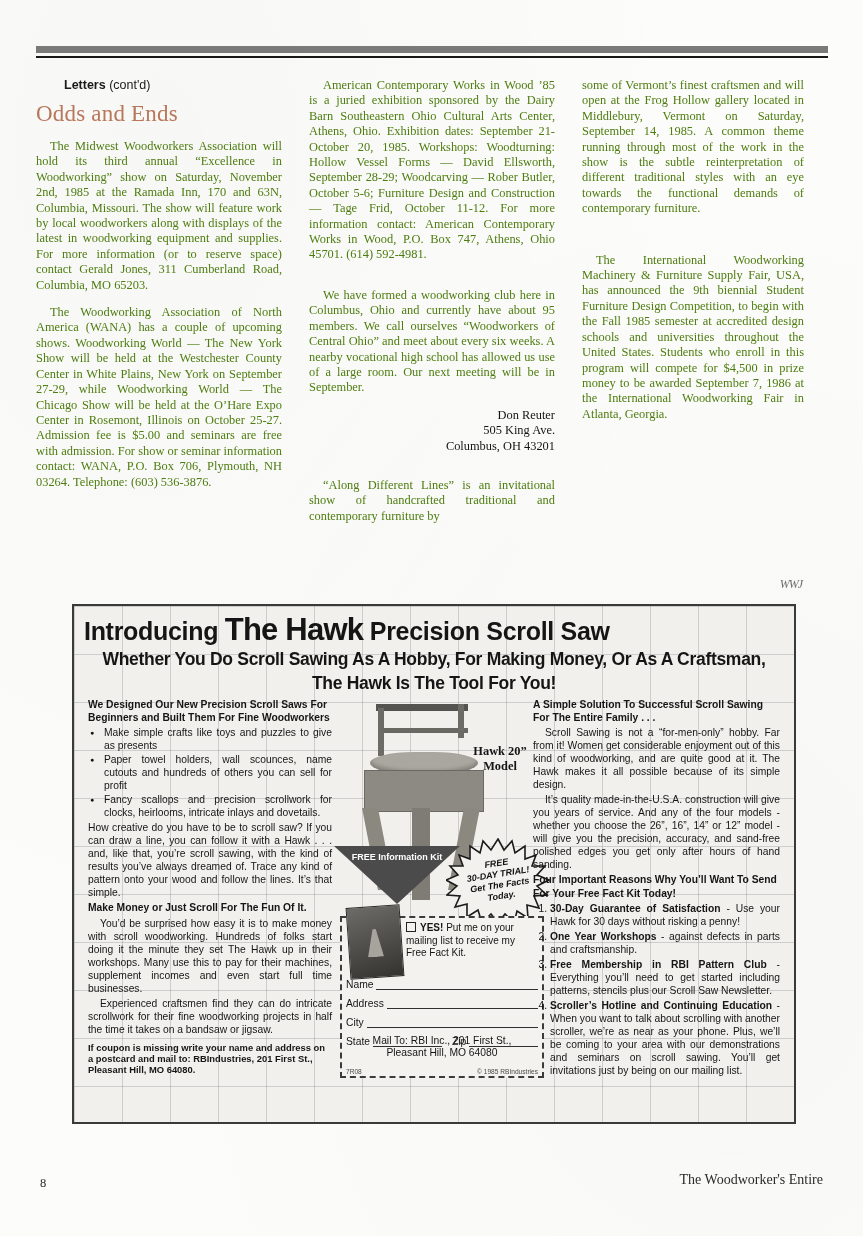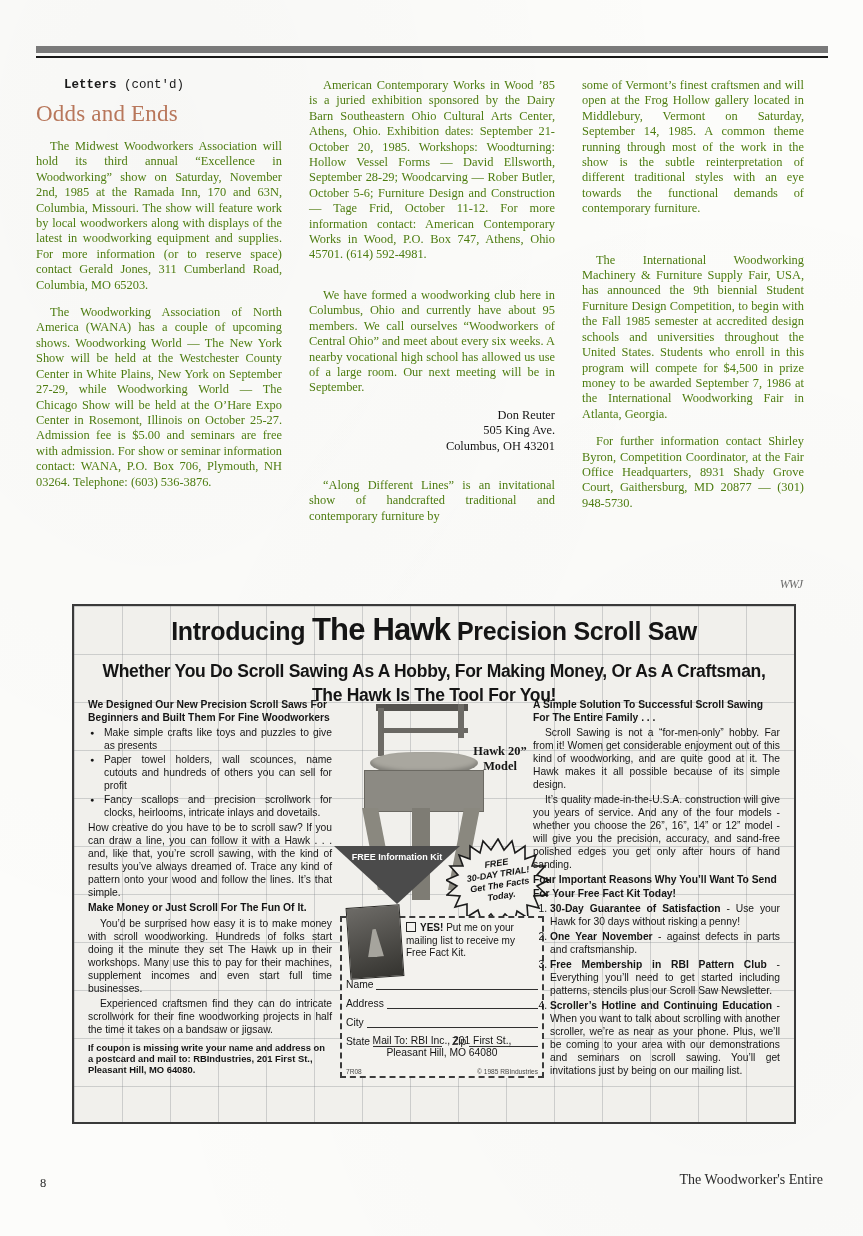--- a/index.html
+++ b/index.html
@@ -32,21 +32,21 @@
 
   
   .cols{
     position:absolute; left:36px; top:78px; width:792px; height:510px;
     display:flex; gap:27px;
   }
   .col{width:246px; position:relative;}
   .col.c3{width:222px;}
 
   .kicker{
-    font-family:Liberation Mono, monospace;
+    font-family:Liberation Sans, sans-serif;
     font-weight:bold; font-size:12.5px;
     margin:0 0 9px 28px; color:#1a1a1a;
   }
   .kicker .light{font-weight:normal;}
 
   .section-title{
     font-family:"Liberation Serif", serif;
     font-size:23px; font-weight:normal; letter-spacing:.2px;
     color:#b8775b;
     margin:0 0 12px 0;
@@ -90,21 +90,21 @@
   .ad-grid{
     position:absolute; inset:0;
     background-image:
       repeating-linear-gradient(to right, rgba(120,125,130,.30) 0 1px, rgba(0,0,0,0) 1px 48px),
       repeating-linear-gradient(to bottom, rgba(120,125,130,.30) 0 1px, rgba(0,0,0,0) 1px 48px);
     pointer-events:none;
   }
   .ad-inner{position:relative; padding:6px 10px 0 10px; height:100%; box-sizing:border-box;}
 
   .ad-head1{
-    text-align:center; margin:4px 0 16px 0;
+    margin:4px 0 4px 0;
     font-size:25px; line-height:27px; font-weight:bold;
     letter-spacing:-.3px;
   }
   .ad-head1 .big{font-size:31px; letter-spacing:-.8px;}
   .ad-head2{
     text-align:center; margin:3px 0 0 0;
     font-size:17.5px; line-height:21px; font-weight:bold;
     letter-spacing:-.3px;
   }
 
@@ -292,21 +292,20 @@
       <p class="sig">505 King Ave.</p>
       <p class="sig">Columbus, OH 43201</p>
       <div class="spacer-md"></div>
       <p class="body">“Along Different Lines” is an invitational show of handcrafted traditional and contemporary furniture by</p>
     </div>
 
     <div class="col c3">
       <p class="body noindent">some of Vermont’s finest craftsmen and will open at the Frog Hollow gallery located in Middlebury, Vermont on Saturday, September 14, 1985. A common theme running through most of the work in the show is the subtle reinterpretation of different traditional styles with an eye towards the functional demands of contemporary furniture.</p>
       <div class="spacer-md"></div>
       <p class="body">The International Woodworking Machinery &amp; Furniture Supply Fair, USA, has announced the 9th biennial Student Furniture Design Competition, to begin with the Fall 1985 semester at accredited design schools and universities throughout the United States. Students who enroll in this program will compete for $4,500 in prize money to be awarded September 7, 1986 at the International Woodworking Fair in Atlanta, Georgia.</p>
-      <p class="body">For further information contact Shirley Byron, Competition Coordinator, at the Fair Office Headquarters, 8931 Shady Grove Court, Gaithersburg, MD 20877 — (301) 948-5730.</p>
       <span class="wwj">WWJ</span>
     </div>
   </div>
 
   <div class="ad">
     <div class="ad-grid"></div>
     <div class="ad-inner">
 
       <div class="ad-head1">
         <span>Introducing</span>
@@ -401,21 +400,21 @@
           </div>
         </div>
 
         <div class="ad-colR">
           <div class="ad-h">A Simple Solution To Successful Scroll Sawing For The Entire Family . . .</div>
           <p class="ad-p ind">Scroll Sawing is not a “for-men-only” hobby. Far from it! Women get considerable enjoyment out of this kind of woodworking, and are quite good at it. The Hawk makes it all possible because of its simple design.</p>
           <p class="ad-p ind">It’s quality made-in-the-U.S.A. construction will give you years of service. And any of the four models - whether you choose the 26”, 16”, 14” or 12” model - will give you the precision, accuracy, and sand-free polished edges you get only after hours of hand sanding.</p>
           <div class="ad-h">Four Important Reasons Why You’ll Want To Send For Your Free Fact Kit Today!</div>
           <ol class="ad-num">
             <li><span class="b">30-Day Guarantee of Satisfaction</span><span> - Use your Hawk for 30 days without risking a penny!</span></li>
-            <li><span class="b">One Year November</span><span> - against defects in parts and craftsmanship.</span></li>
+            <li><span class="b">One Year Workshops</span><span> - against defects in parts and craftsmanship.</span></li>
             <li><span class="b">Free Membership in RBI Pattern Club</span><span> - Everything you’ll need to get started including patterns, stencils plus our Scroll Saw Newsletter.</span></li>
             <li><span class="b">Scroller’s Hotline and Continuing Education</span><span> - When you want to talk about scrolling with another scroller, we’re as near as your phone. Plus, we’ll be coming to your area with our demonstrations and seminars on scroll sawing. You’ll get invitations just by being on our mailing list.</span></li>
           </ol>
         </div>
 
       </div>
     </div>
   </div>
 
   <div class="folio">8</div>

